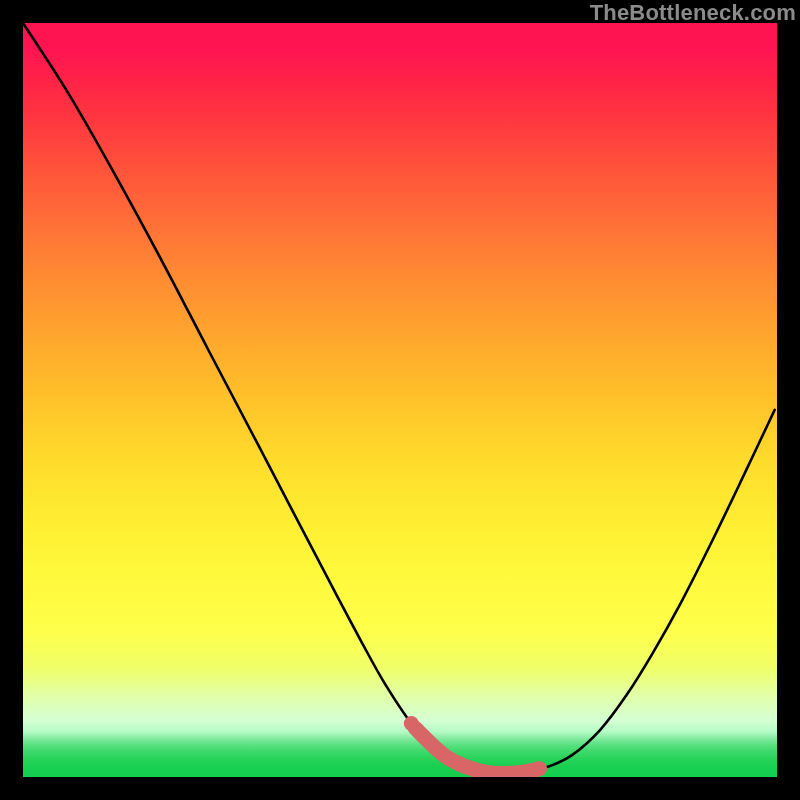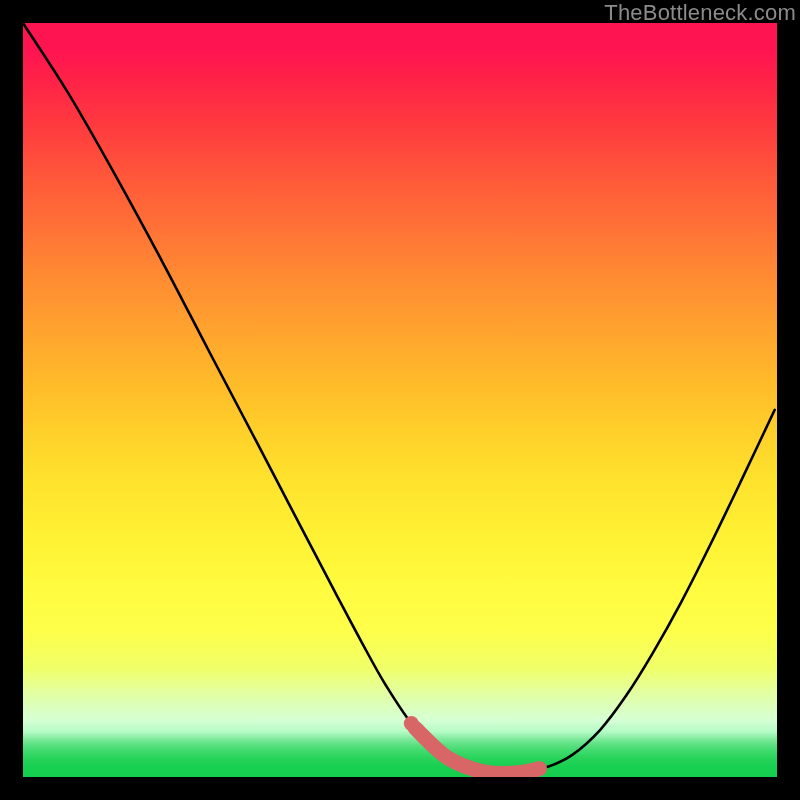--- a/index.html
+++ b/index.html
@@ -49,21 +49,21 @@
       #19d051 98.5%,
       #14ce4d 100%
     );
   }
   .watermark {
     position: absolute;
     top: 0px;
     right: 4px;
     font-family: Arial, Helvetica, sans-serif;
     font-size: 22px;
-    font-weight: 400;
+    font-weight: 700;
     color: #8b8b8b; 
     letter-spacing: 0.2px;
     user-select: none;
   }
   svg.curve {
     position: absolute;
     left: 0;
     top: 0;
     width: 754px;
     height: 754px;

